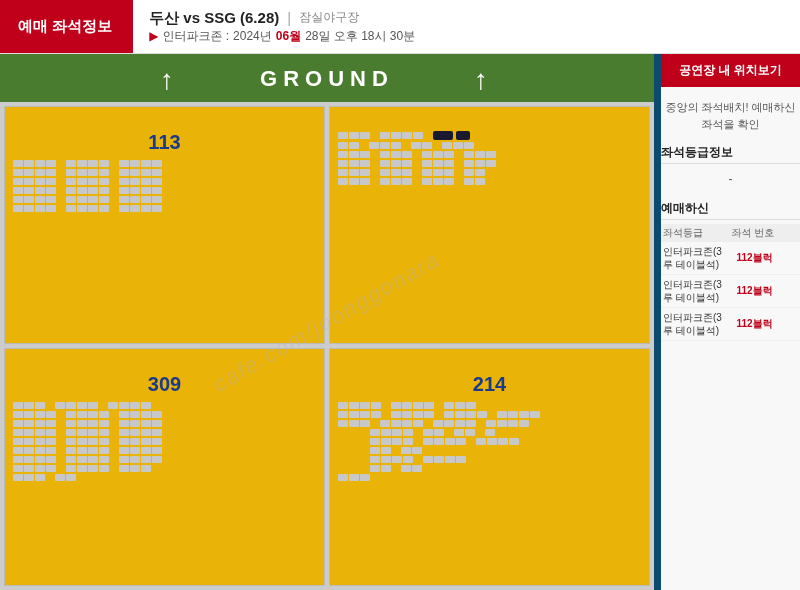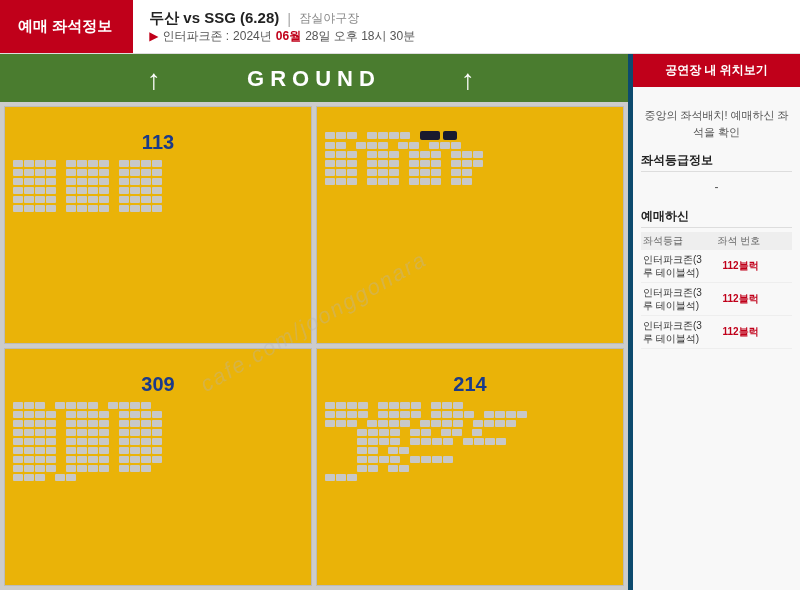--- a/index.html
+++ b/index.html
@@ -40,21 +40,20 @@
       justify-content: center;
       padding: 4px 16px;
       border-left: 3px solid #c0001a;
       flex: 1;
     }
     .header-title {
       font-size: 15px;
       font-weight: bold;
       color: #222;
       display: flex;
-      align-items: center;
       gap: 8px;
     }
     .header-date {
       font-size: 12px;
       color: #555;
       display: flex;
       align-items: center;
       gap: 4px;
     }
     .header-date span.arrow { color: #c0001a; }
@@ -164,40 +163,39 @@
     }
     .seat.selected {
       background: #1a1a2e;
     }
     .seat-spacer {
       width: 6px;
     }
 
     
     .right-panel {
-      width: 172px;
+      width: 146px;
       background: #f8f8f8;
-      border-left: 5px solid #0c4a6e;
+      border-left: 7px solid #0c4a6e;
       display: flex;
       flex-direction: column;
       flex-shrink: 0;
     }
 
     .location-view-btn {
       background: #c0001a;
       color: #fff;
       font-size: 12px;
       font-weight: bold;
       text-align: center;
       padding: 8px 4px;
       cursor: pointer;
     }
 
     .right-panel-content {
-      padding: 8px;
       flex: 1;
     }
 
     .center-notice {
       font-size: 11px;
       color: #555;
       text-align: center;
       margin: 12px 0 8px 0;
       line-height: 1.5;
     }

